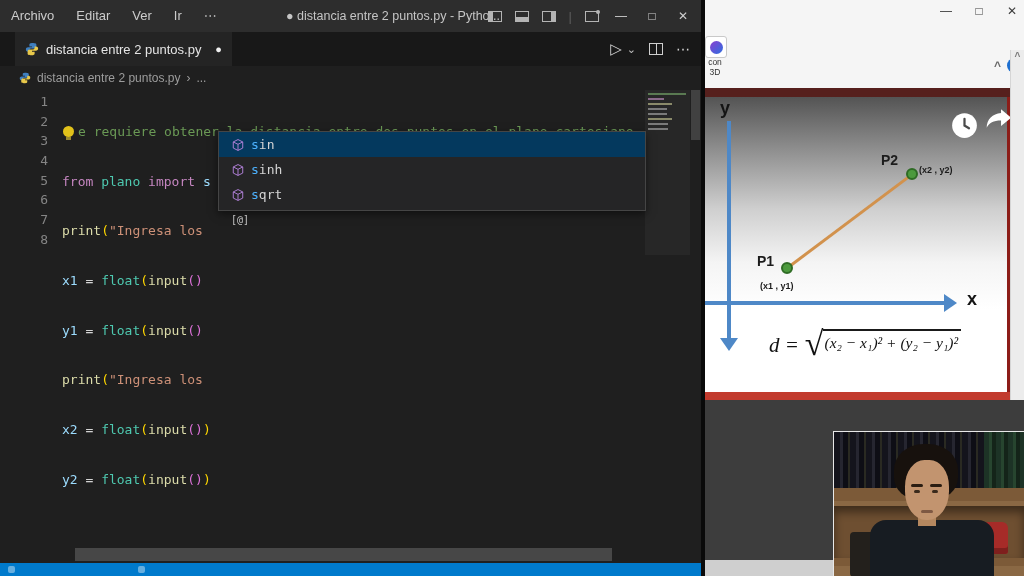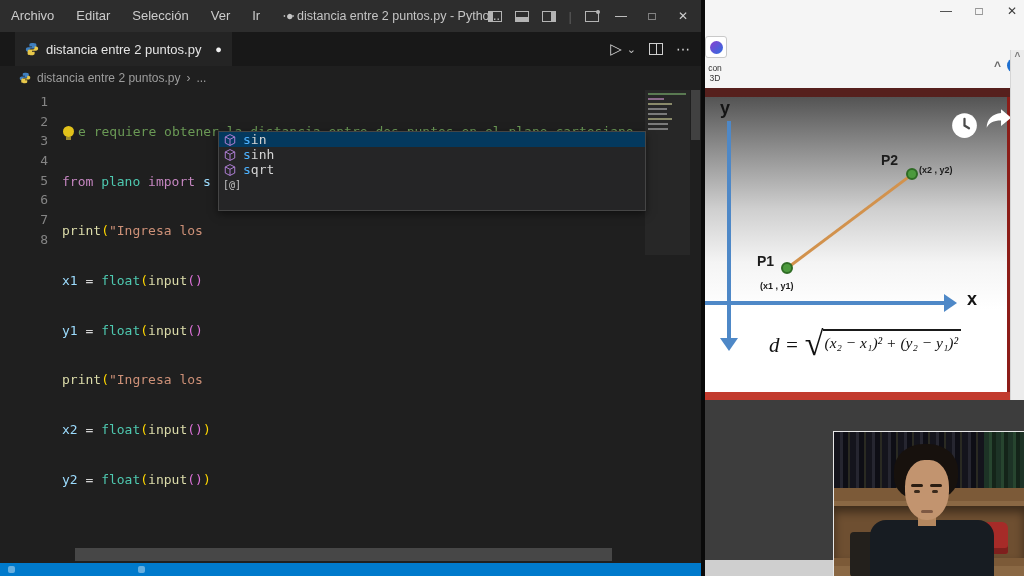--- a/index.html
+++ b/index.html
@@ -50,42 +50,42 @@
   .c-paren2 { color:#da70d6; }
   .c-str { color:#ce9178; }
   .bulb { display:inline-block; width:11px; height:11px; border-radius:50%; background:#e2c21a; position:relative; top:1px; margin:0 4px 0 1px; }
   .bulb i { position:absolute; left:3px; bottom:-3px; width:5px; height:3px; background:#9a8a30; display:block; }
 
   .minimap { position:absolute; left:645px; top:0; width:45px; height:165px; background:#272727; }
   .minimap .mk { height:2px; margin:3px 0 0 3px; }
   .vscroll { position:absolute; left:691px; top:0; width:9px; height:50px; background:rgba(121,121,121,.38); }
 
   .suggest { position:absolute; left:218px; top:41px; width:428px; height:80px; background:#252526; border:1px solid #454545; box-shadow:0 3px 8px rgba(0,0,0,.5); }
-  .sg-row { height:15px; display:flex; align-items:center; gap:6px; padding-left:4px; color:#d4d4d4;text-align:center; }
+  .sg-row { height:25px; display:flex; align-items:center; gap:6px; padding-left:12px; color:#d4d4d4;text-align:center; }
   .sg-row.sel { background:#04395e; }
   .sg-match { color:#4db2ff; }
   .sg-kind-field { color:#c5c5c5; font-size:10px; font-family:"DejaVu Sans Mono", monospace; }
 
   .hscroll-thumb { position:absolute; left:75px; top:458px; width:537px; height:13px; background:#474747; }
 
   .statusbar { position:absolute; left:0; top:563px; width:701px; height:13px; background:#007acc; }
   .status-ind { position:absolute; top:3px; width:7px; height:7px; background:rgba(255,255,255,.4); border-radius:2px; }
 
   
   .winGap { position:absolute; left:701px; top:0; width:4px; height:576px; background:#0a0a0a; }
   #rightwin { position:absolute; left:705px; top:0; width:319px; height:576px; background:#f5f5f5; overflow:hidden; }
   .rw-controls { position:absolute; right:4px; top:4px; display:flex; gap:17px; color:#3c3c3c; font-size:12px; }
   .rw-controls span { width:16px; text-align:center; }
   .rw-chevrow { position:absolute; right:2px; top:58px; display:flex; align-items:center; gap:6px; }
   .rw-chev { color:#6a6a6a; font-size:12px; font-weight:bold; }
   .rw-help { width:15px; height:15px; border-radius:50%; background:#1d6fd0; }
   .desk-icon { position:absolute; left:-3px; top:36px; width:28px; text-align:center; }
   .desk-icon .pic { width:22px; height:22px; margin:0 auto; background:#ffffff; border:1px solid #c9c9c9; border-radius:3px; display:flex; align-items:center; justify-content:center; }
   .desk-icon .pic i { width:13px; height:13px; border-radius:50%; background:linear-gradient(135deg,#8a3fd0,#2e6fe0); display:block; }
-  .desk-icon .lbl { font-size:8.5px; color:#333; line-height:1.15; margin-top:6px; white-space:pre-line; width:26px;text-align:center; }
+  .desk-icon .lbl { font-size:8.5px; color:#333; line-height:1.15; margin-top:0; white-space:pre-line; width:26px;text-align:center; }
 
   .maroon-bar { position:absolute; left:0; top:88px; width:308px; height:9px; background:#56201d; }
   .slide { position:absolute; left:0; top:97px; width:305px; height:295px; border-right:3px solid #8c1d18;
            background:linear-gradient(180deg,#545454 0%,#8f8f8f 18%,#cfcfcf 38%,#f4f4f4 56%,#ffffff 72%); }
   .axis { position:absolute; background:#4e88c7; }
   .y-axis { left:22px; top:24px; width:4px; height:218px; }
   .y-arrow { position:absolute; left:15px; top:241px; width:0; height:0; border-left:9px solid transparent; border-right:9px solid transparent; border-top:13px solid #4e88c7; }
   .x-axis { left:0; top:204px; width:240px; height:4px; }
   .x-arrow { position:absolute; left:239px; top:197px; width:0; height:0; border-top:9px solid transparent; border-bottom:9px solid transparent; border-left:13px solid #4e88c7; }
   .ax-label { position:absolute; font-weight:bold; font-size:18px; color:#141414; }
@@ -140,21 +140,20 @@
 </head>
 <body>
 
 <div id="screen">
 
   <div id="vscode">
 
     <div class="titlebar">
       <span class="menu-item">Archivo</span>
       <span class="menu-item">Editar</span>
-      <span class="menu-item">Selección</span>
       <span class="menu-item">Ver</span>
       <span class="menu-item">Ir</span>
       <span class="menu-item">⋯</span>
       <span class="win-title">● distancia entre 2 puntos.py - Pytho...</span>
       <span class="tb-icons">
         <span class="sq sq-left">
             <i></i>
           </span>
         <span class="sq sq-bottom">
             <i></i>

